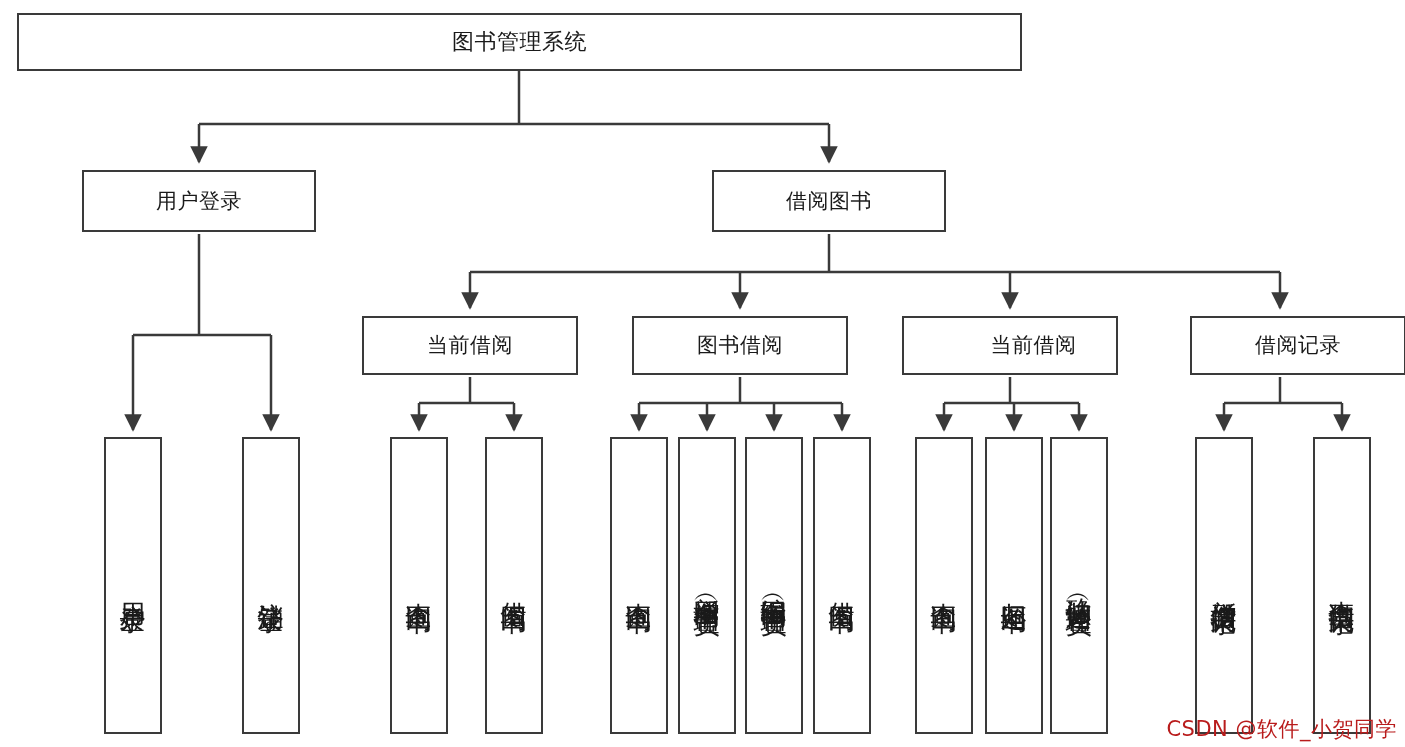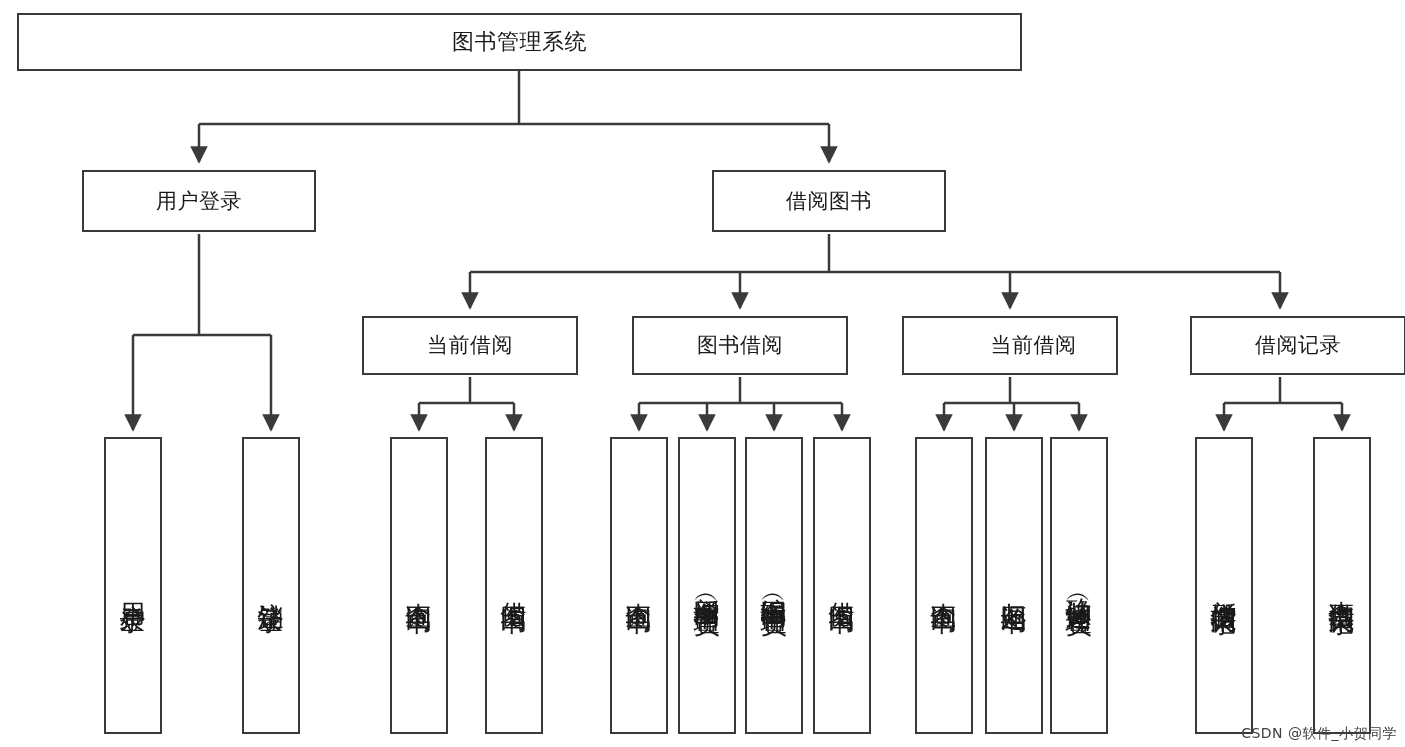--- a/index.html
+++ b/index.html
@@ -63,22 +63,22 @@
     font-size: 26px;
     line-height: 1.0;
     letter-spacing: 2px;
     max-height: 100%;
     overflow: visible;
   }
   .watermark {
     position: absolute;
     right: 8px;
     bottom: 4px;
-    font-size: 14px;
-    color: #404040;
+    font-size: 21px;
+    color: #b91c1c;
     white-space: nowrap;
     z-index: 3;
     letter-spacing: 0.5px;
   }
 </style>
 </head>
 <body>
 
 <div id="canvas">
 

